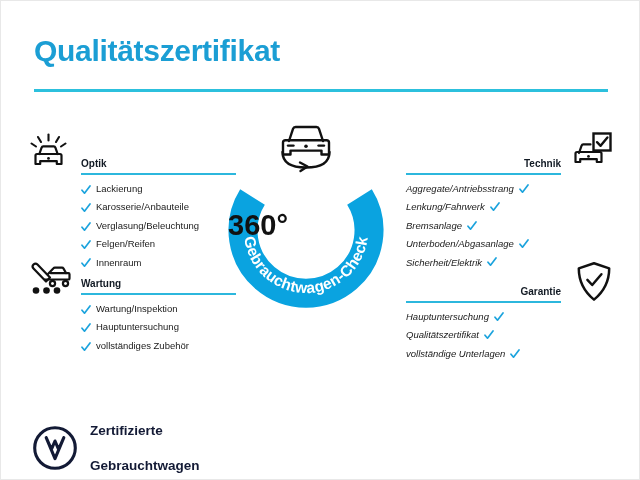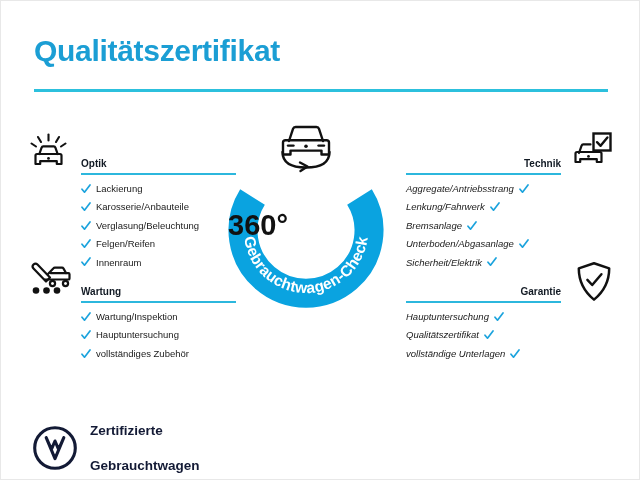--- a/index.html
+++ b/index.html
@@ -51,21 +51,21 @@
   }
   .check{
     width:10px;height:10px;flex:0 0 10px;
     position:relative;
   }
   .check svg{display:block;}
 
   
   .left .sec-title{left:0;}
   .left .sec-rule{left:0;right:0;}
-  .left .item{justify-content:flex-start;}
+  .left .item{justify-content:flex-start;align-items:flex-end;}
   .left .check{margin-right:5px;}
 
   
   .right{text-align:right;}
   .right .sec-title{right:0;}
   .right .sec-rule{left:0;right:0;}
   .right .item{justify-content:flex-start;font-style:italic;}
   .right .check{margin-left:5px;}
 
   
@@ -181,21 +181,21 @@
         <circle cx="9" cy="31.5" r="3.3"></circle>
         <circle cx="19.5" cy="31.5" r="3.3"></circle>
         <circle cx="30" cy="31.5" r="3.3"></circle>
       </g>
       <g fill="none" stroke="#111" stroke-width="2.2">
         <circle cx="25.5" cy="24.5" r="2.6"></circle>
         <circle cx="38.5" cy="24.5" r="2.6"></circle>
       </g>
     </svg>
   </div>
-  <div class="section left" style="left:80px;top:272px;width:155px;">
+  <div class="section left" style="left:80px;top:264px;width:155px;">
     <div class="sec-head">
       <div class="sec-title">Wartung</div>
       <div class="sec-rule"></div>
     </div>
     <div class="items">
       <div class="item">
         <span class="check">
             <svg width="10" height="10" viewBox="0 0 10 10">
               <path d="M1 5.2 L3.5 8.2 L9 1" fill="none" stroke="#1ba3dd" stroke-width="1.7" stroke-linecap="round" stroke-linejoin="round"></path>
             </svg>

